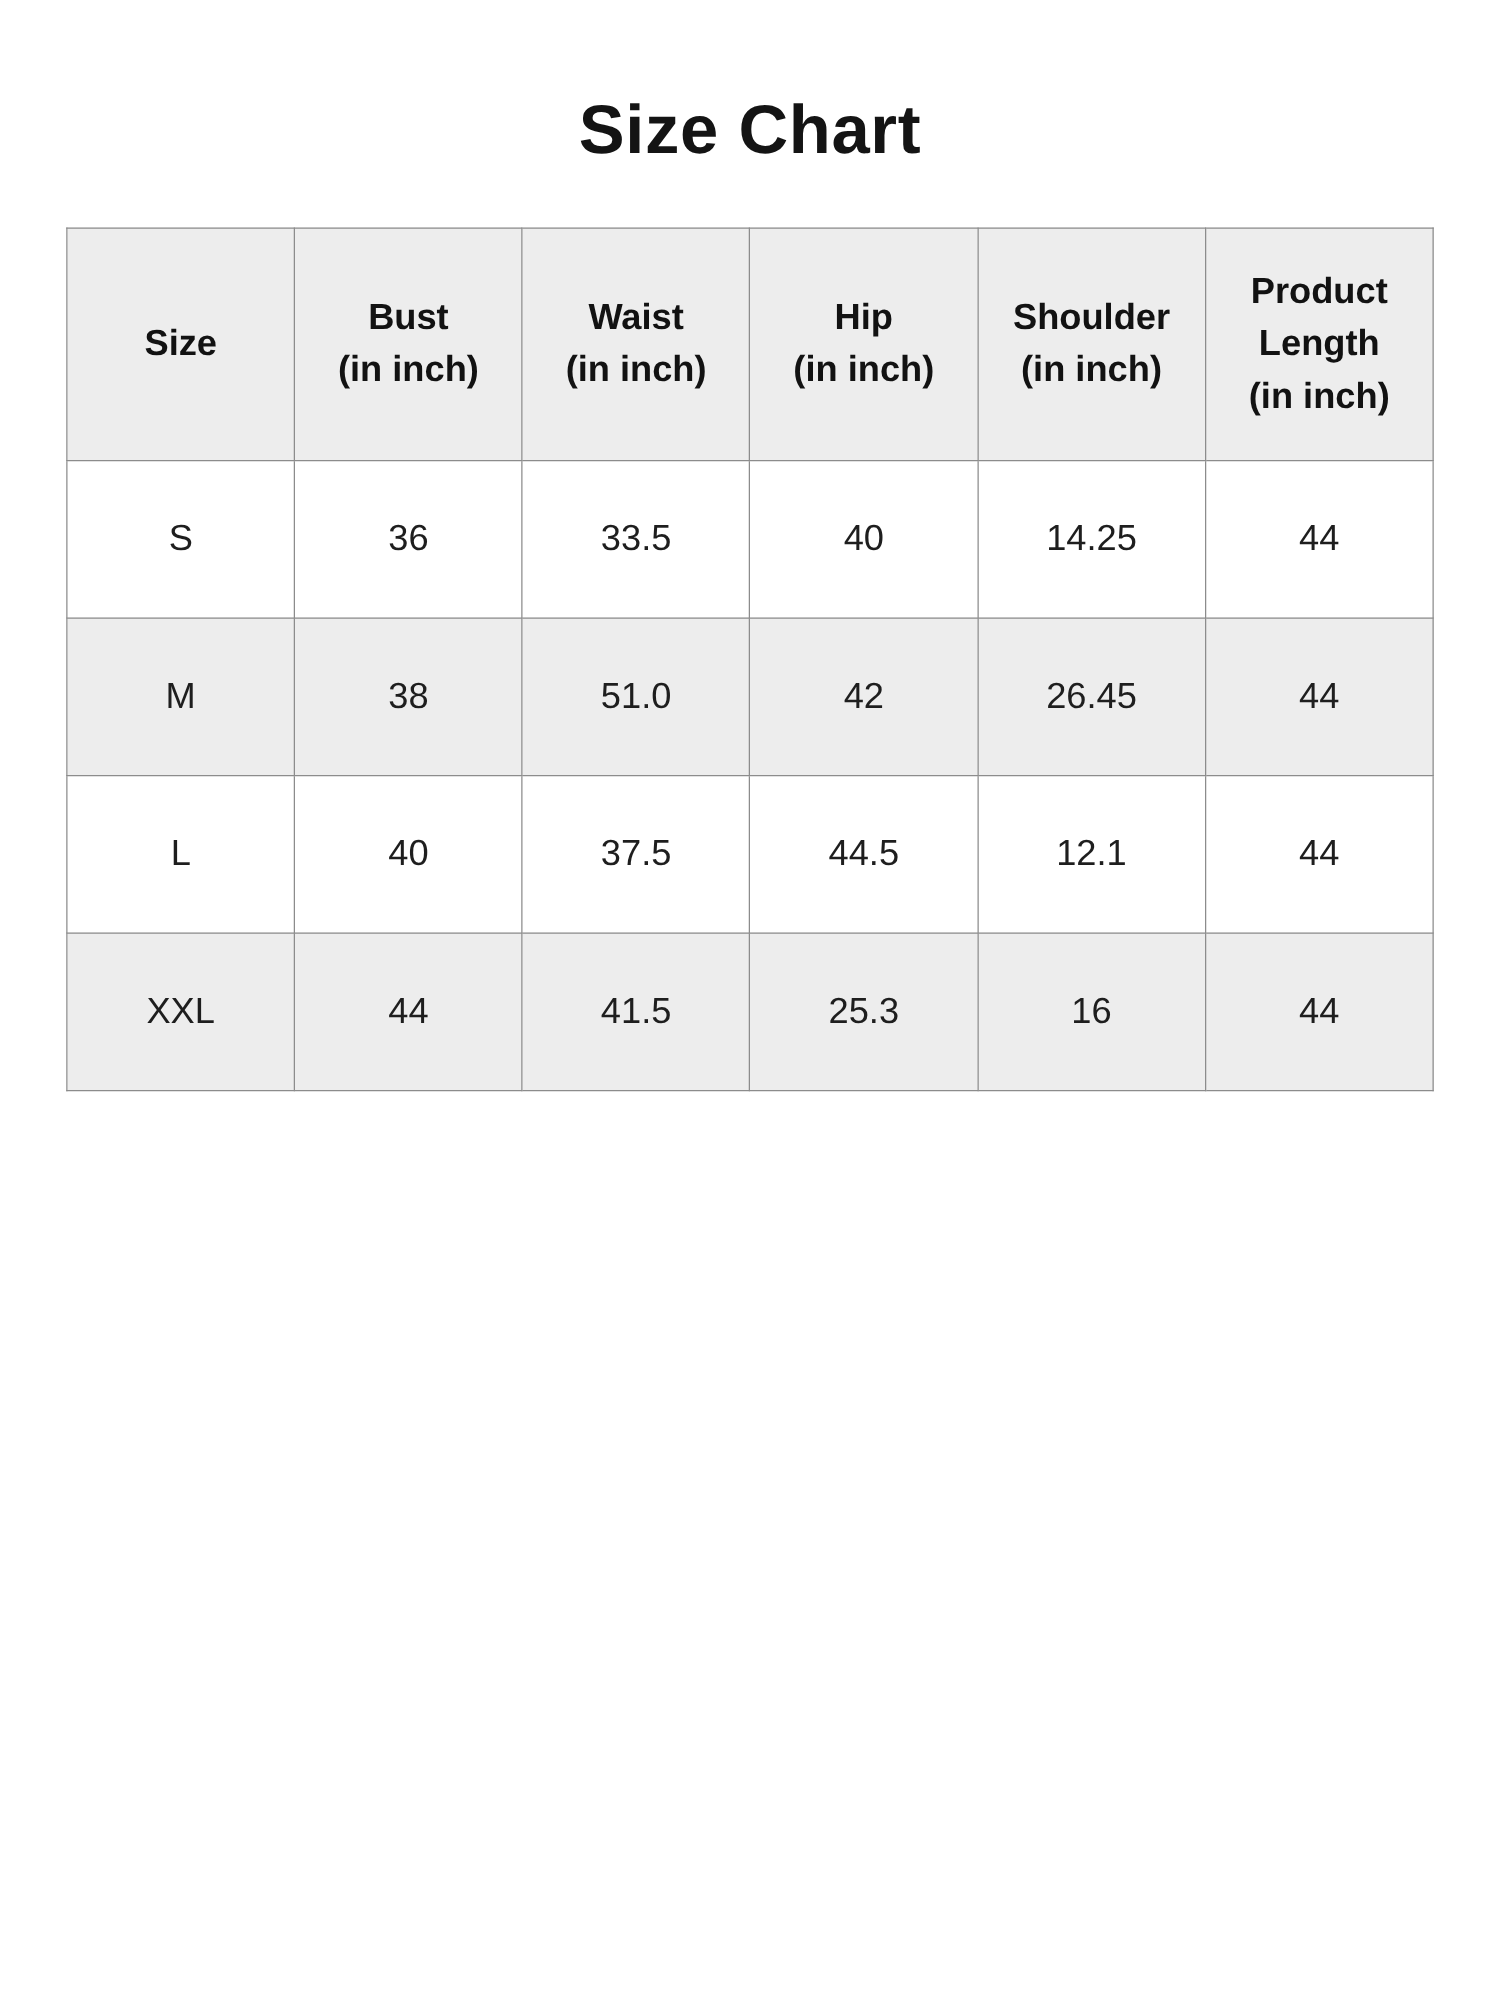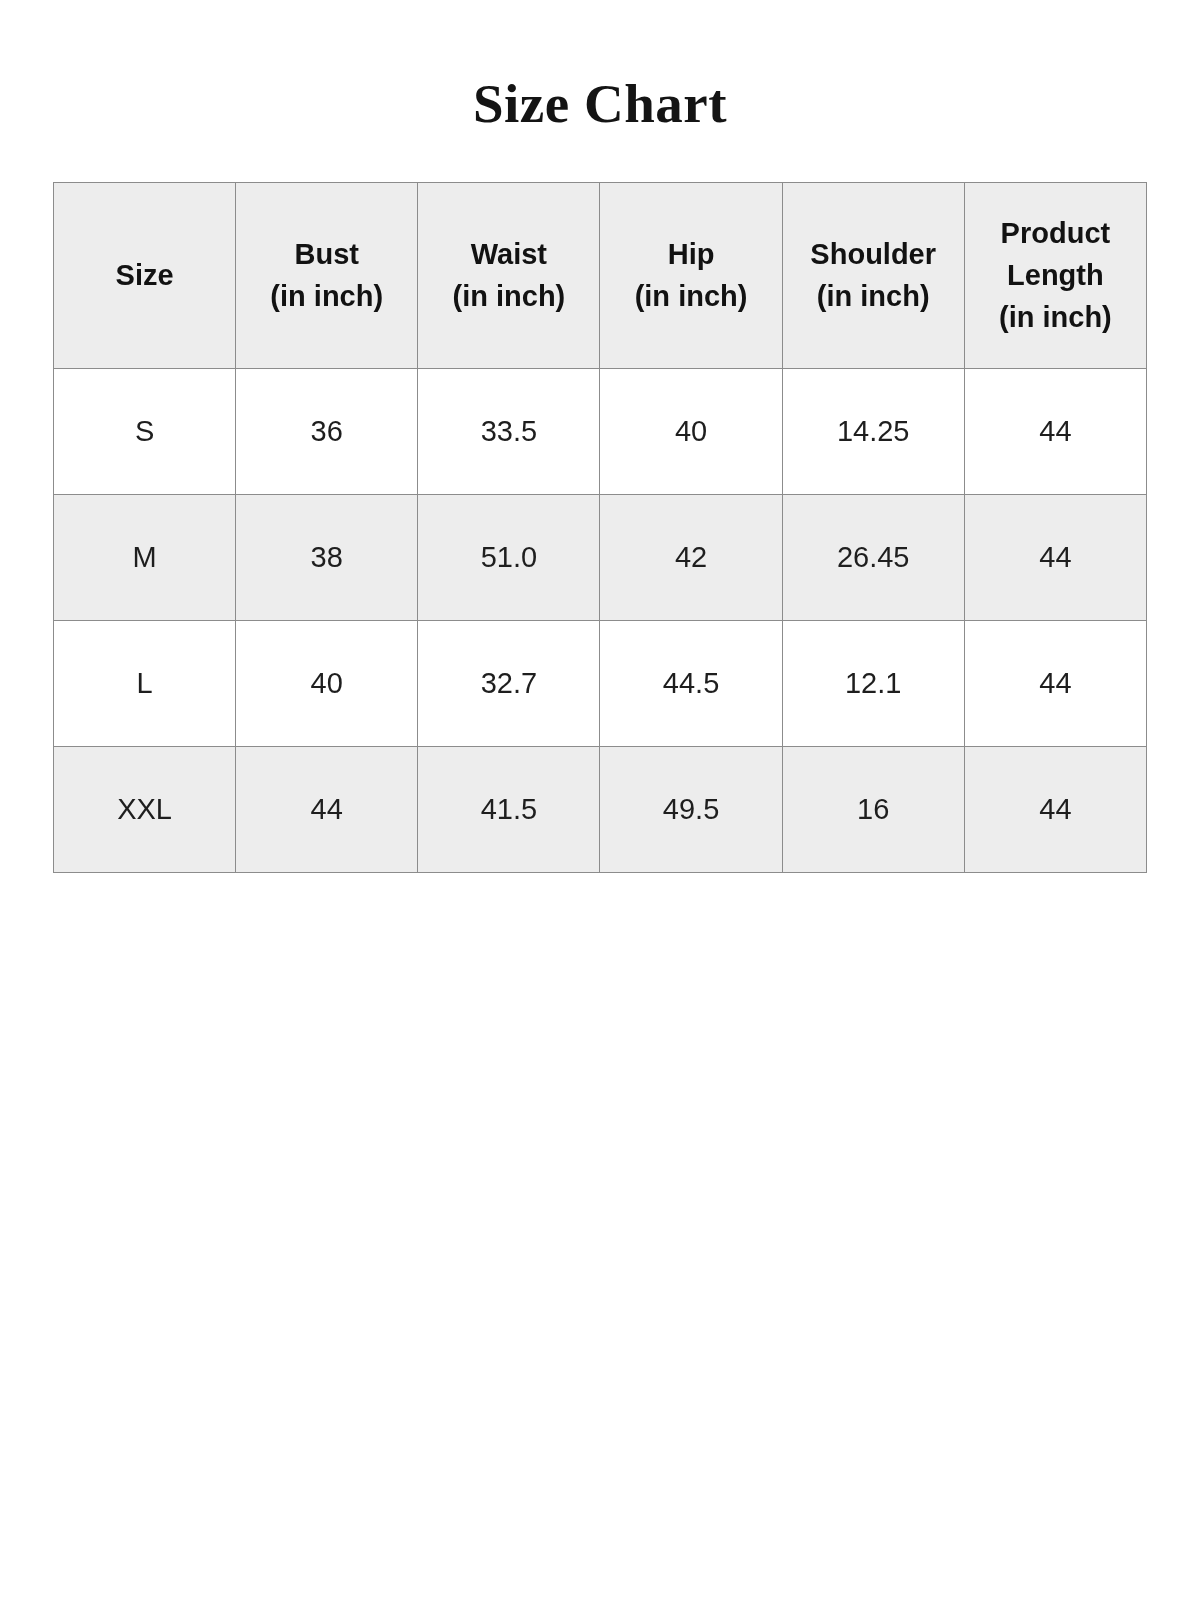--- a/index.html
+++ b/index.html
@@ -16,21 +16,20 @@
   }
   .page-title {
     margin: 0;
     padding-top: 68px;
     text-align: center;
     font-size: 55px;
     font-weight: 700;
     letter-spacing: 0.5px;
     color: #141414;
     line-height: 1.3;
-    font-family: Liberation Serif, serif;
   }
   table.size-chart {
     width: 1094px;
     margin: 42px auto 0 auto;
     border-collapse: collapse;
     table-layout: fixed;
   }
   table.size-chart th,
   table.size-chart td {
     border: 1px solid #8c8c8c;
@@ -93,27 +92,27 @@
         <td>M</td>
         <td>38</td>
         <td>51.0</td>
         <td>42</td>
         <td>26.45</td>
         <td>44</td>
       </tr>
       <tr>
         <td>L</td>
         <td>40</td>
-        <td>32.7</td>
+        <td>37.5</td>
         <td>44.5</td>
         <td>12.1</td>
         <td>44</td>
       </tr>
       <tr>
         <td>XXL</td>
         <td>44</td>
         <td>41.5</td>
-        <td>49.5</td>
+        <td>25.3</td>
         <td>16</td>
         <td>44</td>
       </tr>
     </tbody>
 </table>
 
 </body></html>

